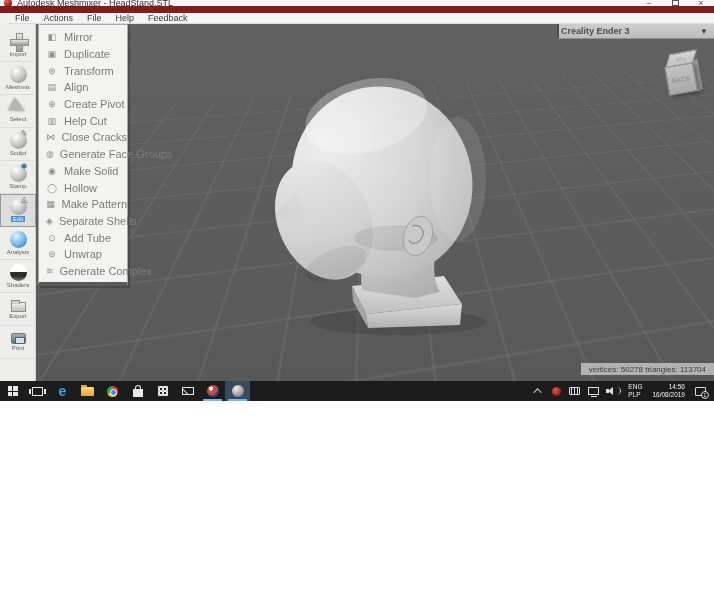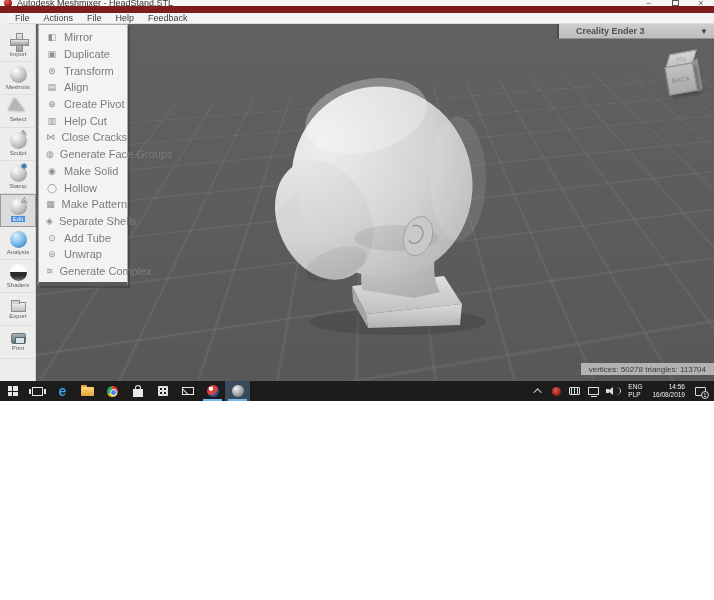--- a/index.html
+++ b/index.html
@@ -40,21 +40,21 @@
 
   
   .viewport { position:absolute; left:36px; top:24px; width:678px; height:357px; background:linear-gradient(180deg,#616161,#585858); overflow:hidden; }
   .gridfloor { position:absolute; left:-80px; top:60px; width:980px; height:640px; opacity:.55;
     background-image:repeating-linear-gradient(0deg, rgba(255,255,255,.13) 0 1px, transparent 1px 34px),
                      repeating-linear-gradient(90deg, rgba(255,255,255,.13) 0 1px, transparent 1px 34px);
     transform:perspective(430px) rotateX(62deg) rotateZ(-9deg); transform-origin:50% 0; }
   .modelsvg { position:absolute; left:0; top:0; }
 
   .printer-dd { position:absolute; right:0; top:0; width:157px; height:15px; background:linear-gradient(180deg,#cecece,#bdbdbd); border-left:2px solid #4c4c4c; border-bottom:1px solid #8f8f8f; display:flex; align-items:center; }
-  .printer-dd .val { font-size:9px; font-weight:bold; color:#4e4e4e; padding-left:17px; flex:1; }
+  .printer-dd .val { font-size:9px; font-weight:bold; color:#4e4e4e; padding-left:2px; flex:1; }
   .printer-dd .caret { font-size:8px; color:#3f3f3f; padding-right:6px; }
 
   .navcube { position:absolute; right:12px; top:28px; width:36px; height:46px; transform:rotate(-10deg); }
   .navcube .top { position:absolute; left:4px; top:0; width:28px; height:13px; background:linear-gradient(180deg,#d6d6d6,#c2c2c2); transform:skewX(-26deg); border:1px solid #aaa; display:flex; align-items:center; justify-content:center; }
   .navcube .top span { font-size:5px; color:#9b9b9b; transform:skewX(26deg) rotate(188deg); }
   .navcube .front { position:absolute; left:0; top:12px; width:29px; height:29px; background:linear-gradient(180deg,#c2c2c2,#a9a9a9); border:1px solid #9a9a9a; display:flex; align-items:center; justify-content:center; box-shadow:3px 3px 4px rgba(0,0,0,.25); }
   .navcube .front span { font-size:6px; letter-spacing:.5px; color:#828282; }
   .navcube .side { position:absolute; left:29px; top:10px; width:5px; height:31px; background:#969696; transform:skewY(-24deg); }
 
   .statsbar { position:absolute; right:0; bottom:6px; height:12px; background:#b2b2b2; display:flex; align-items:center; padding:0 8px; }

